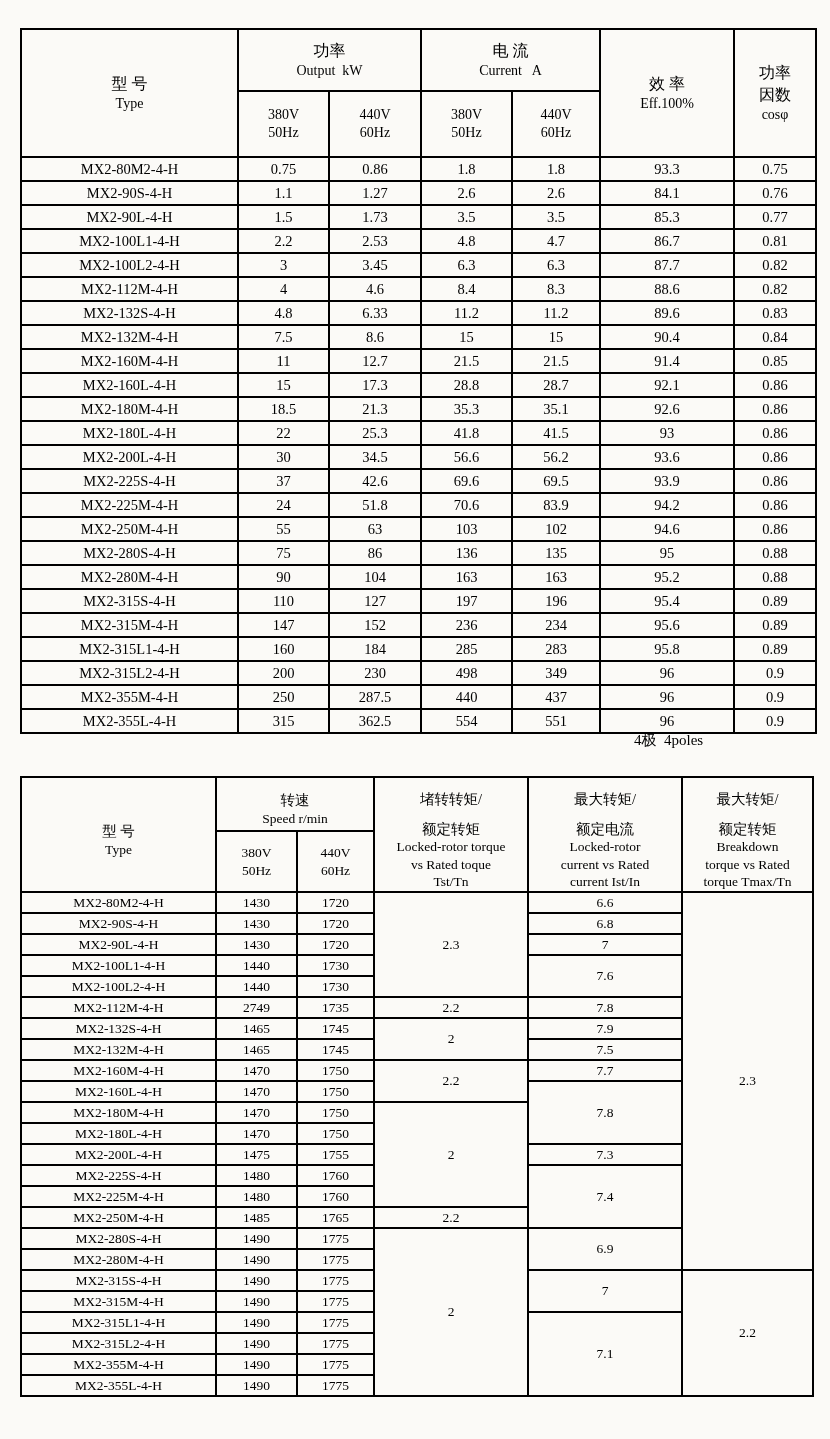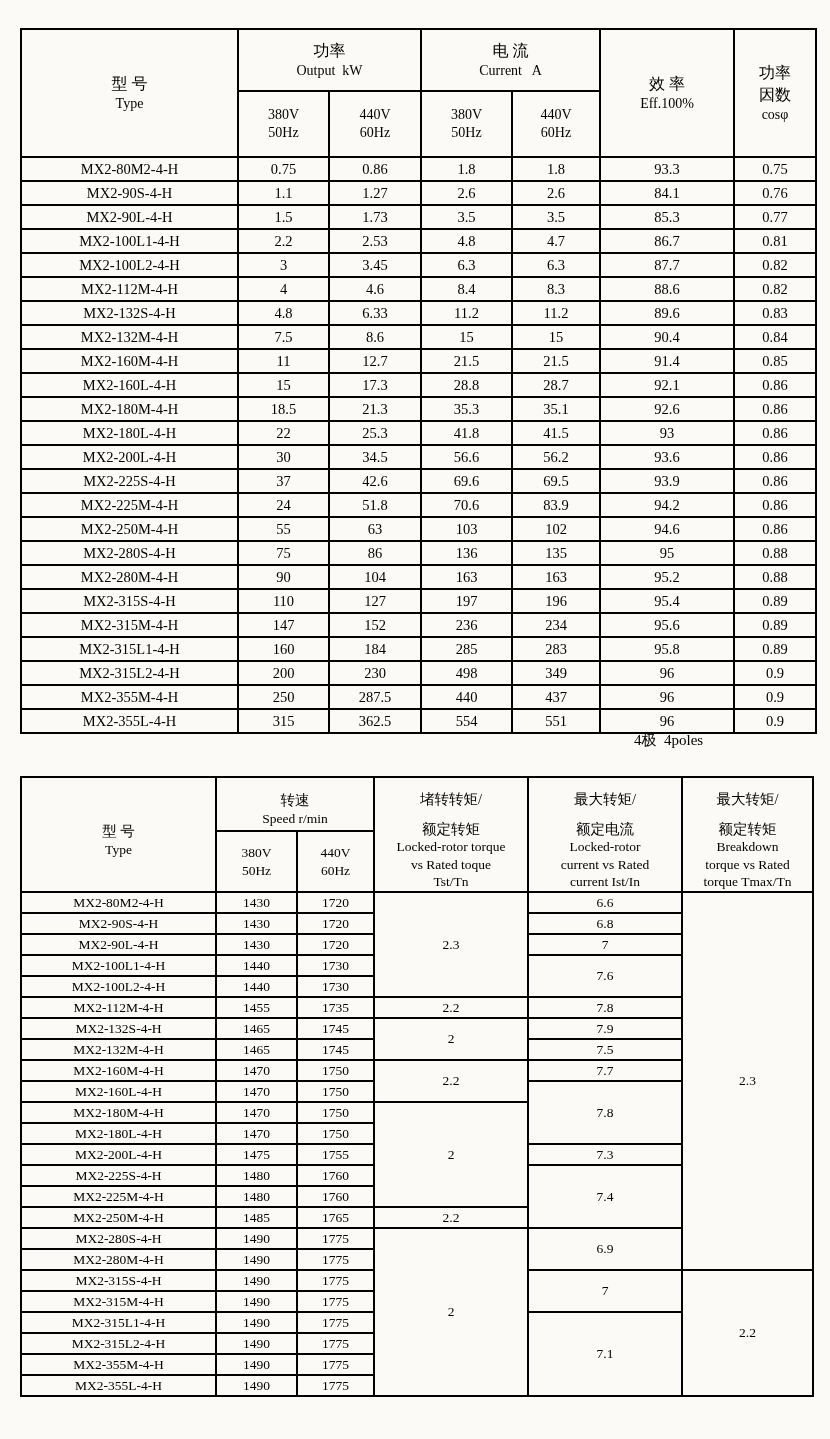--- a/index.html
+++ b/index.html
@@ -413,21 +413,21 @@
           <td>1730</td>
           <td rowspan="2">7.6</td>
         </tr>
         <tr>
           <td>MX2-100L2-4-H</td>
           <td>1440</td>
           <td>1730</td>
         </tr>
         <tr>
           <td>MX2-112M-4-H</td>
-          <td>1455</td>
+          <td>2749</td>
           <td>1735</td>
           <td>2.2</td>
           <td>7.8</td>
         </tr>
         <tr>
           <td>MX2-132S-4-H</td>
           <td>1465</td>
           <td>1745</td>
           <td rowspan="2">2</td>
           <td>7.9</td>

